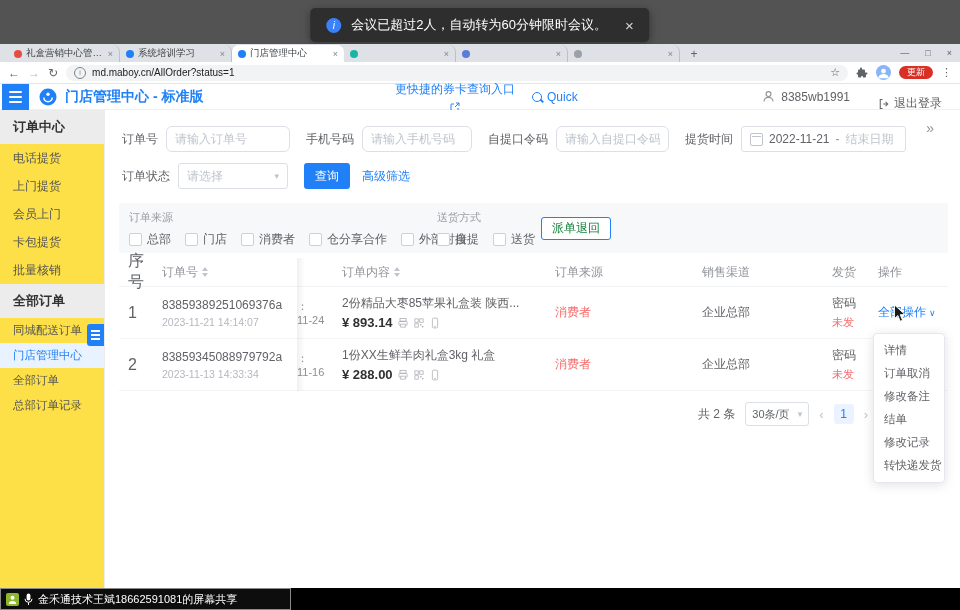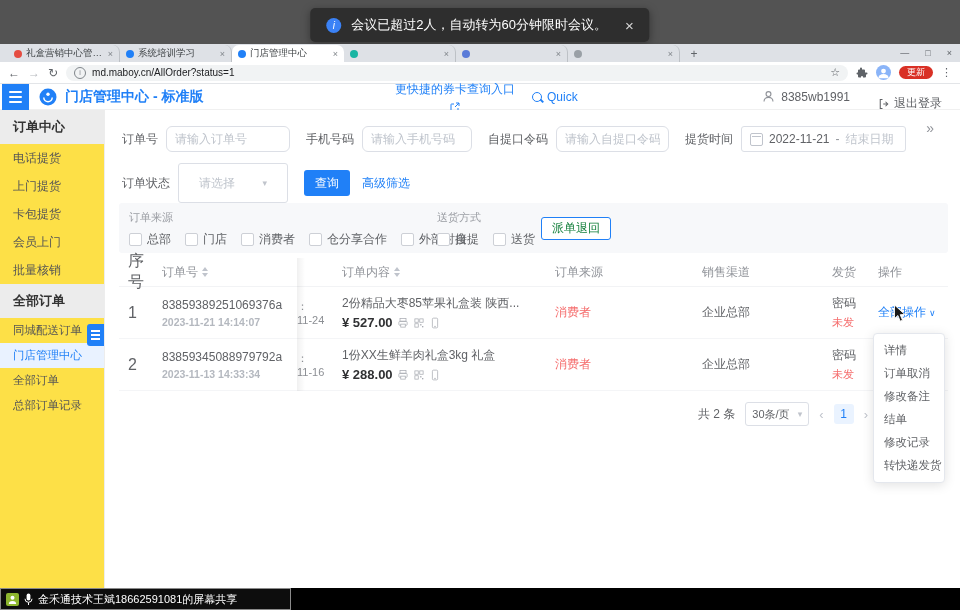--- a/index.html
+++ b/index.html
@@ -83,22 +83,22 @@
           outline:none;background:#fff;margin-right:16px;box-sizing:border-box;font-family:inherit;}
   .tinput::placeholder{color:#bfc4cc;}
   .w1{width:124px}.w2{width:110px}.w3{width:113px}
   .datepicker{width:165px;height:26px;border:1px solid #dcdfe6;border-radius:3px;display:flex;
               align-items:center;gap:6px;padding:0 8px;box-sizing:border-box;font-size:12px;}
   .cal{width:11px;height:11px;border:1px solid #c0c4cc;border-radius:2px;position:relative;flex:none;}
   .cal::after{content:"";position:absolute;left:1px;right:1px;top:2px;height:1.5px;background:#c0c4cc;}
   .date-start{color:#606266;}
   .date-sep{color:#909399;}
   .date-end{color:#bfc4cc;}
-  .selectbox{width:110px;height:40px;border:1px solid #dcdfe6;border-radius:3px;display:flex;
-             align-items:center;justify-content:space-between;padding:0 20px;box-sizing:border-box;}
+  .selectbox{width:110px;height:26px;border:1px solid #dcdfe6;border-radius:3px;display:flex;
+             align-items:center;justify-content:space-between;padding:0 8px;box-sizing:border-box;}
   .selectbox .ph{color:#bfc4cc;font-size:12px;}
   .selarr{color:#c0c4cc;font-size:9px;}
   .btn-primary{margin-left:16px;width:46px;height:26px;background:#2080f7;border:none;border-radius:3px;
                color:#fff;font-size:12px;font-family:inherit;}
   .advfilter{margin-left:12px;color:#2080f7;font-size:12px;text-decoration:none;}
 
   .filterpanel{position:absolute;left:12px;right:12px;top:93px;height:50px;background:#f7f8fa;border-radius:3px;}
   .fp-group{position:absolute;top:7px;}
   .fp-src{left:10px;} .fp-del{left:318px;}
   .fp-label{font-size:11px;color:#9a9da3;}
@@ -119,21 +119,21 @@
   .c-src{width:147px;padding-left:10px;box-sizing:border-box;flex:none;font-size:12px;}
   .c-chan{width:140px;padding-left:10px;box-sizing:border-box;flex:none;font-size:12px;color:#606266;}
   .c-ship{width:42px;box-sizing:border-box;flex:none;overflow:hidden;font-family:Liberation Mono, monospace;}
   .c-act{width:74px;padding-left:4px;box-sizing:border-box;flex:none;}
   .hcell{display:flex;align-items:center;}
   .sort{display:inline-flex;flex-direction:column;margin-left:4px;gap:2px;}
   .sort i{width:0;height:0;border-left:3.5px solid transparent;border-right:3.5px solid transparent;display:block;}
   .sort .up{border-bottom:4px solid #c0c4cc;}
   .sort .dn{border-top:4px solid #c0c4cc;}
   .t1{font-size:12px;color:#606266;white-space:nowrap;}
-  .t2{font-size:10.5px;color:#b4b8bf;margin-top:4px;white-space:nowrap;font-weight:bold;}
+  .t2{font-size:10.5px;color:#b4b8bf;margin-top:4px;white-space:nowrap;}
   .gname{font-size:12px;color:#606266;white-space:nowrap;overflow:hidden;}
   .priceline{display:flex;align-items:center;gap:4px;margin-top:3px;}
   .price{font-size:13px;font-weight:bold;color:#303133;}
   .tagicon{display:inline-flex;}
   .src-red{color:#f56c6c;}
   .s1{font-size:12px;color:#606266;white-space:nowrap;}
   .s2{font-size:11px;color:#f56c6c;margin-top:3px;white-space:nowrap;}
   .actlink{display:flex;align-items:center;gap:3px;color:#2080f7;font-size:12px;}
   .actarr{font-size:9px;}
   .col-shadow{position:absolute;left:190px;top:148px;width:8px;height:133px;pointer-events:none;
@@ -284,22 +284,22 @@
         </span>
         <span>退出登录</span>
       </span>
     </div>
   </div>
 
   <div class="sidebar">
     <div class="side-section">订单中心</div>
     <div class="side-item">电话提货</div>
     <div class="side-item">上门提货</div>
+    <div class="side-item">会员上门</div>
     <div class="side-item">卡包提货</div>
-    <div class="side-item">会员上门</div>
     <div class="side-item">批量核销</div>
     <div class="side-section">全部订单</div>
     <div class="side-item2">同城配送订单</div>
     <div class="side-item2 active">门店管理中心</div>
     <div class="side-item2">全部订单</div>
     <div class="side-item2">总部订单记录</div>
     <div class="side-handle">
         <i></i>
         <i></i>
         <i></i>
@@ -407,21 +407,21 @@
           <div class="t1">83859389251069376a</div>
           <div class="t2">2023-11-21 14:14:07</div>
         </div>
         <div class="c-datefrag">
           <div>：</div>
           <div>11-24</div>
         </div>
         <div class="c-content">
           <div class="gname">2份精品大枣85苹果礼盒装 陕西...</div>
           <div class="priceline">
-            <span class="price">¥ 527.00</span>
+            <span class="price">¥ 893.14</span>
             <span class="tagicon">
                 <svg width="12" height="12" viewBox="0 0 16 16">
                   <rect x="4" y="2" width="8" height="3.5" fill="none" stroke="#a8abb2"></rect>
                   <rect x="2.5" y="6" width="11" height="5" rx="1" fill="none" stroke="#a8abb2"></rect>
                   <rect x="5" y="9.5" width="6" height="4" fill="#fff" stroke="#a8abb2"></rect>
                 </svg>
               </span>
             <span class="tagicon">
                 <svg width="12" height="12" viewBox="0 0 16 16">
                   <rect x="2.5" y="2.5" width="4.5" height="4.5" fill="none" stroke="#a8abb2"></rect>

